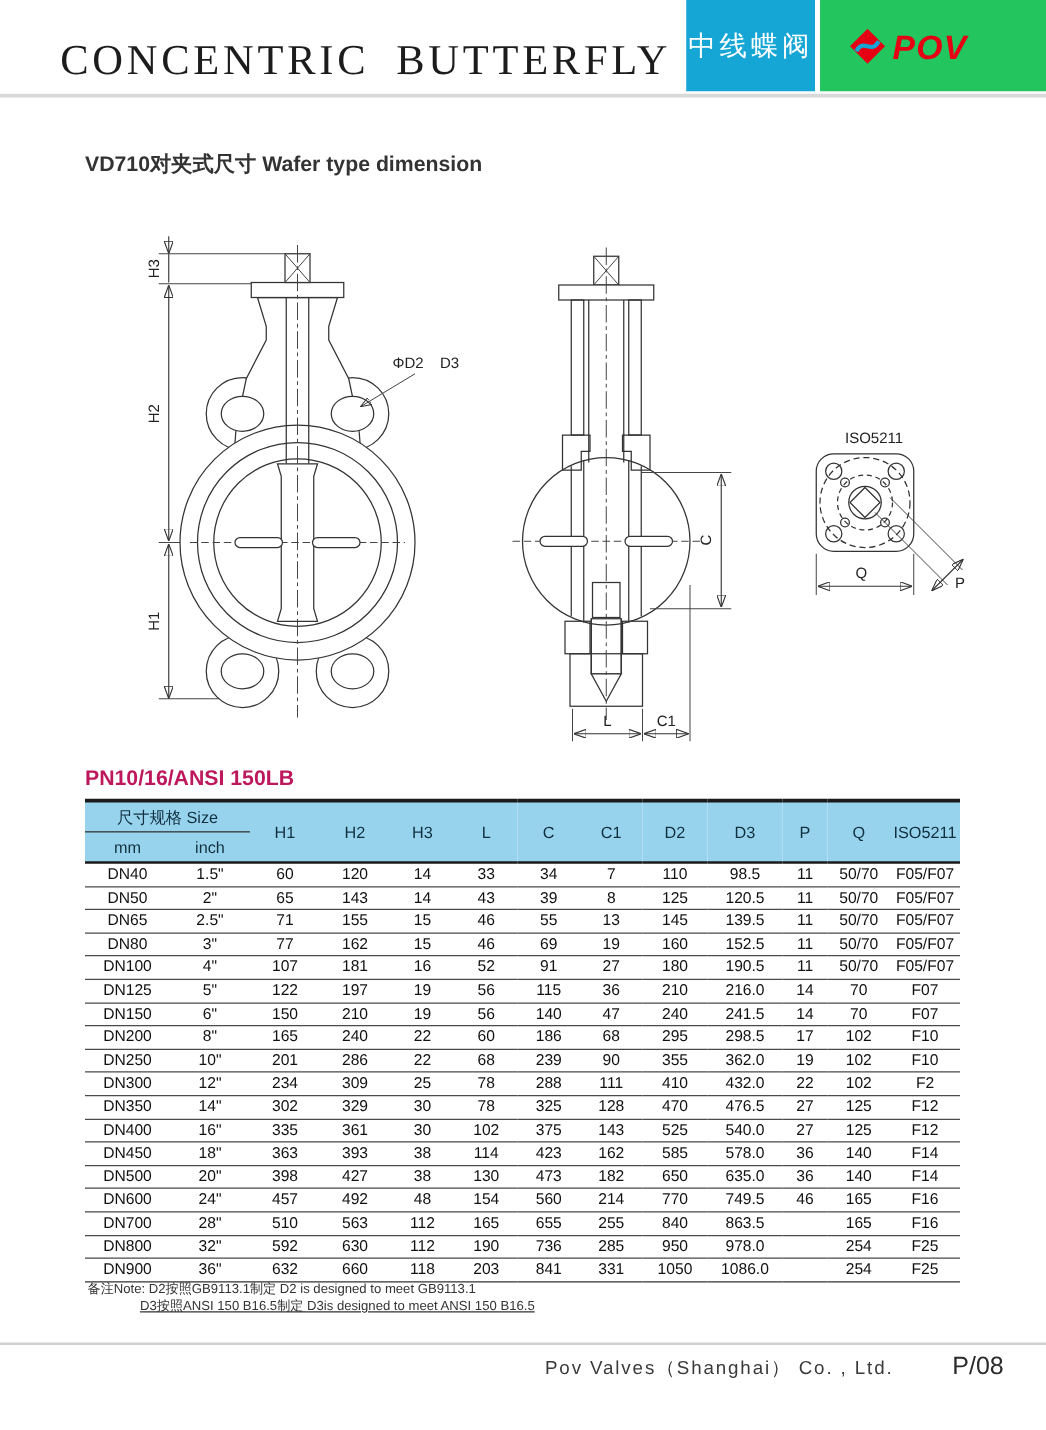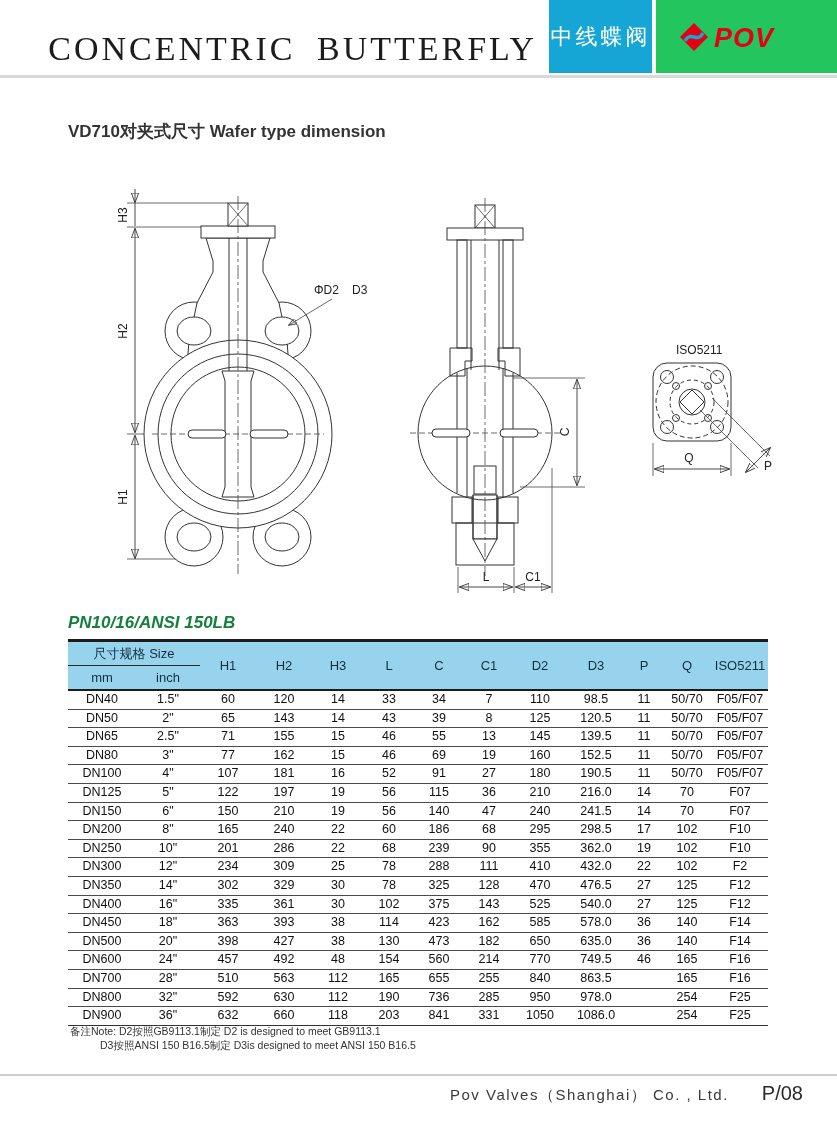--- a/index.html
+++ b/index.html
@@ -11,21 +11,21 @@
              font-size:34px;letter-spacing:3px;word-spacing:10px;color:#1c1c1c;white-space:nowrap;}
   .teal-box1{position:absolute;left:549px;top:0;width:103px;height:73px;background:#15a6d6;
              display:flex;align-items:center;justify-content:center;}
   .teal-box1 span{color:#fff;font-size:22px;letter-spacing:3px;white-space:nowrap;}
   .teal-box2{position:absolute;left:656px;top:0;width:181px;height:73px;background:#22c55e;
              display:flex;align-items:center;justify-content:center;}
   .hdr-rule{position:absolute;left:0;top:75px;width:837px;height:3px;background:#d9d9d9;}
 
   
   .sec-title{position:absolute;left:68px;top:120px;font-size:17px;font-weight:bold;color:#333;}
-  .pn-title{position:absolute;left:68px;top:613px;font-size:17px;font-weight:bold;color:#15803d;font-style:italic;}
+  .pn-title{position:absolute;left:68px;top:613px;font-size:17px;font-weight:bold;color:#be185d;}
 
   
   .drawing{position:absolute;left:0;top:160px;}
   .drawing line,.drawing path,.drawing rect,.drawing circle,.drawing ellipse,.drawing polygon
       {stroke:#333;stroke-width:1;fill:none;}
   .drawing .thin{stroke:#444;stroke-width:.8;}
   .drawing .dim{stroke:#333;stroke-width:.9;}
   .drawing .wht{fill:#fff;}
   .drawing .dd{stroke-dasharray:14 3 3 3;stroke-width:.8;stroke:#444;}
   .drawing .dsh{stroke-dasharray:6 3;stroke-width:.8;stroke:#444;}
@@ -39,25 +39,25 @@
                       padding:0;font-size:13px;}
   .dim-table thead th.size-group{border-bottom:1.2px solid #2a2a2a;}
   .dim-table thead tr.sub th{border-bottom:2.5px solid #1b1b1b;}
   .dim-table thead th.span2{border-bottom:2.5px solid #1b1b1b;}
   .dim-table tbody td{border-bottom:1px solid #4a4a4a;height:17.6px;line-height:17.6px;
                       padding:0;text-align:center;color:#111;}
   .dim-table tbody tr:last-child td{border-bottom:1.6px solid #333;}
 
   
   .notes{position:absolute;left:70px;top:1024px;font-size:10.5px;color:#333;line-height:14px;}
-  .notes .l2{margin-left:30px;}
+  .notes .l2{margin-left:42px;text-decoration:underline;}
 
   
   .ftr-rule{position:absolute;left:0;top:1074px;width:837px;height:2px;background:#cfcfcf;}
-  .ftr{position:absolute;top:1082px;right:34px;display:flex;align-items:baseline;}
+  .ftr{position:absolute;top:1082px;right:34px;display:flex;align-items:baseline;gap:14px;}
   .ftr .co{font-size:15px;letter-spacing:1.5px;color:#3a3a3a;}
   .ftr .pg{font-size:20px;color:#2b2b2b;margin-left:33px;}
 </style>
 </head>
 <body>
 
 <div id="page">
 
   <div class="hdr-title">CONCENTRIC  BUTTERFLY</div>
   <div class="teal-box1">

